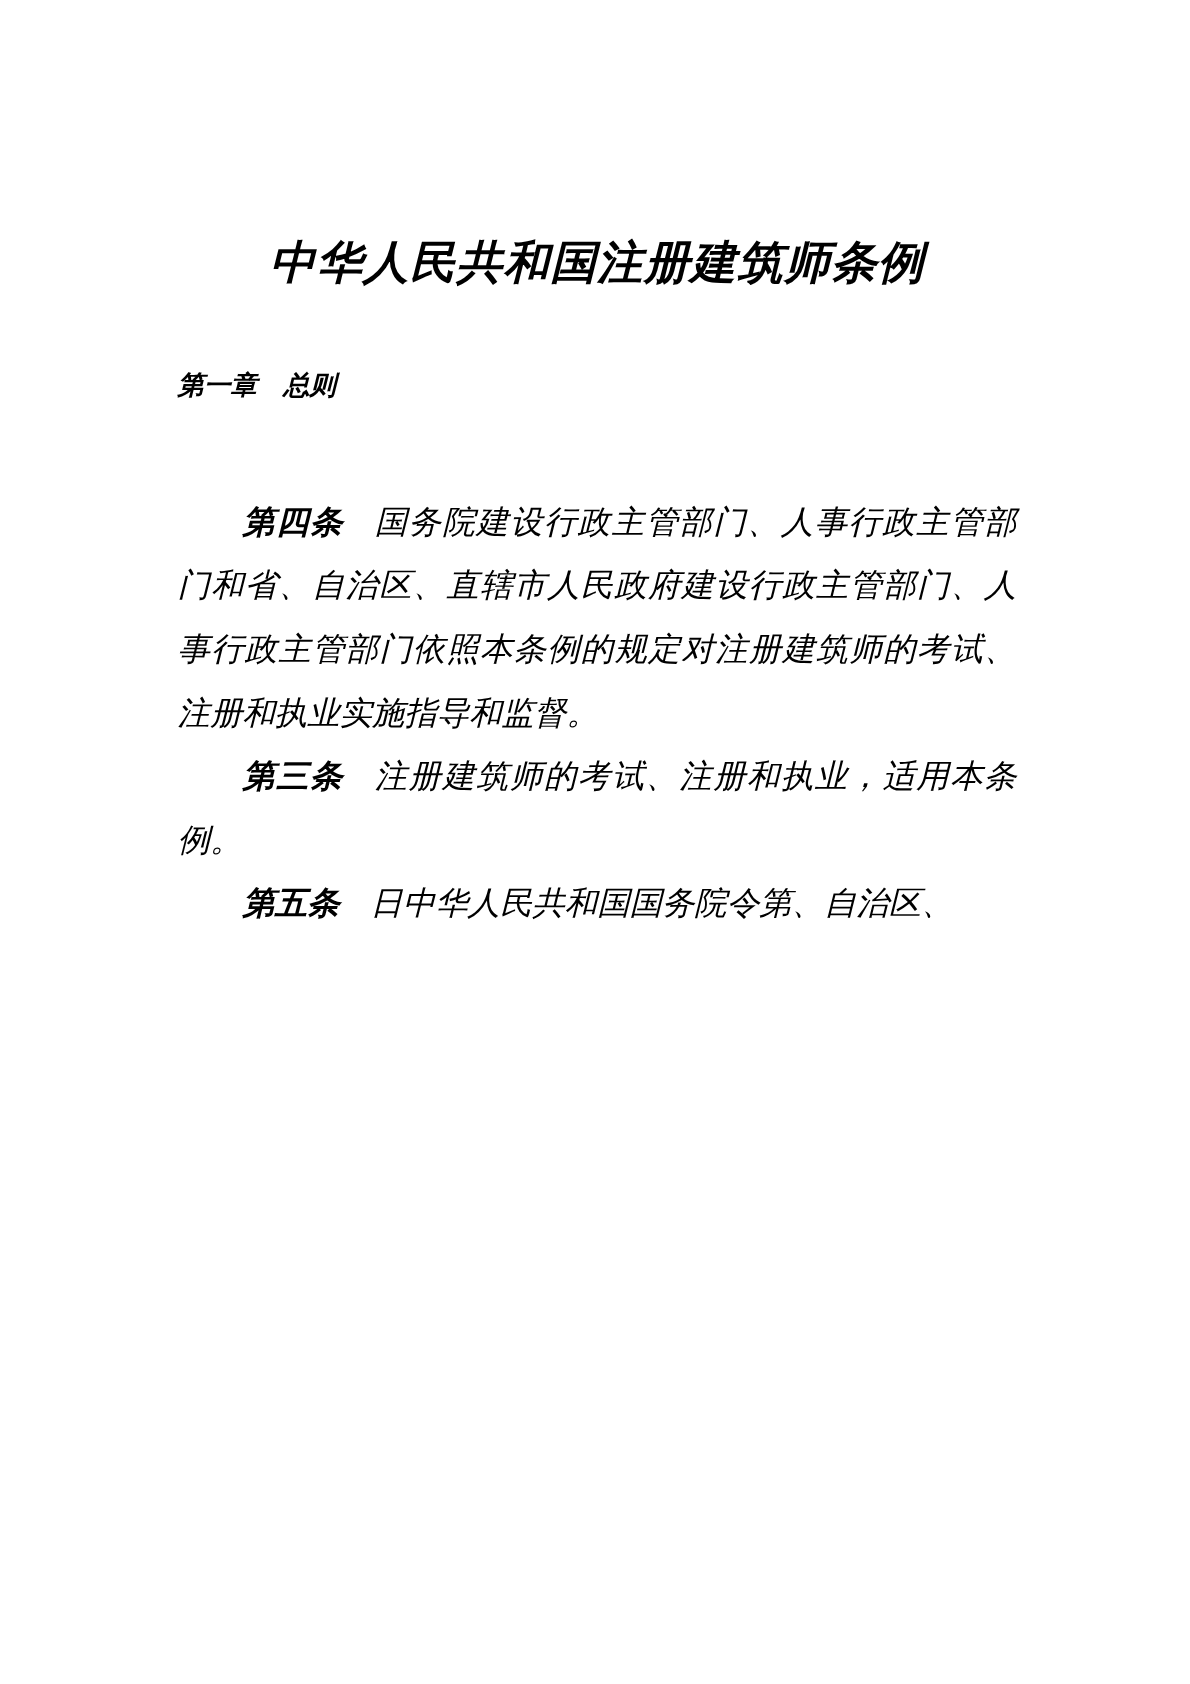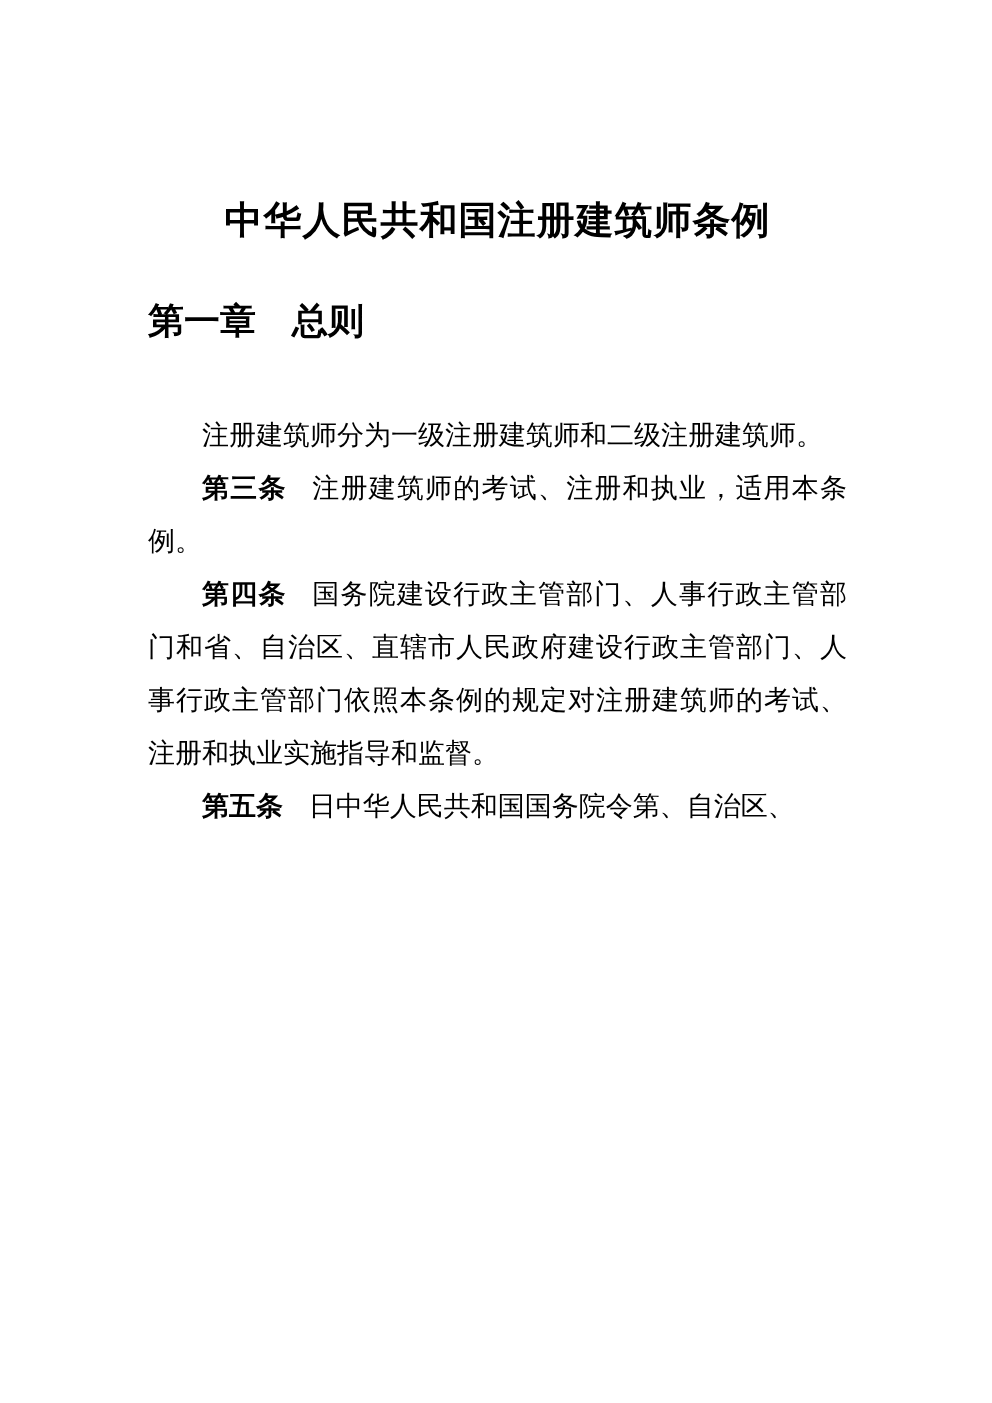--- a/index.html
+++ b/index.html
@@ -4,20 +4,21 @@
 <style>
   html, body { margin: 0; padding: 0; background: #ffffff; }
   .page {
     position: relative;
     width: 992px;
     height: 1017px;
     background: #ffffff;
     overflow: hidden;
     color: #000000;
     font-family: "Liberation Serif", serif;
+    font-style: italic;
   }
   .content {
     position: absolute;
     left: 148px;
     top: 192px;
     width: 699px;
   }
   .doc-title {
     font-family: "Liberation Sans", sans-serif;
     font-weight: 700;
@@ -31,21 +32,21 @@
     font-size: 27px;
     line-height: 53px;
     text-align: justify;
     text-indent: 2em;
     margin: 0;
     word-break: break-all;
   }
   .chapter-heading {
     font-family: "Liberation Sans", sans-serif;
     font-weight: 700;
-    font-size: 36px;
+    font-size: 22px;
     line-height: 53px;
     text-indent: 0;
     text-align: left;
     margin: 32px 0 62px 0;
   }
   .art-label {
     font-family: "Liberation Sans", sans-serif;
     font-weight: 700;
     padding-right: 0.95em;
   }
@@ -91,25 +92,24 @@
 
   <div class="content">
 
     <h1 class="doc-title">中华人民共和国注册建筑师条例</h1>
 
 
     <h2 class="chapter-heading">第一章　总则</h2>
 
 
 
-    <p class="para"><span>注册建筑师分为一级注册建筑师和二级注册建筑师。</span></p>
+
+    <p class="para"><span class="art-label">第四条</span><span>国务院建设行政主管部门、人事行政主管部门和省、自治区、直辖市人民政府建设行政主管部门、人事行政主管部门依照本条例的规定对注册建筑师的考试、注册和执业实施指导和监督。</span></p>
 
     <p class="para"><span class="art-label">第三条</span><span>注册建筑师的考试、注册和执业，适用本条例。</span></p>
-
-    <p class="para"><span class="art-label">第四条</span><span>国务院建设行政主管部门、人事行政主管部门和省、自治区、直辖市人民政府建设行政主管部门、人事行政主管部门依照本条例的规定对注册建筑师的考试、注册和执业实施指导和监督。</span></p>
 
     <p class="para"><span class="art-label">第五条</span><span>日中华人民共和国国务院令第、自治区、</span></p>
 
   </div>
 
   <div class="page-number">1</div>
 
   <div class="watermark">
     <span>
       <svg class="wm-logo" viewBox="0 0 84 64" xmlns="http://www.w3.org/2000/svg">

